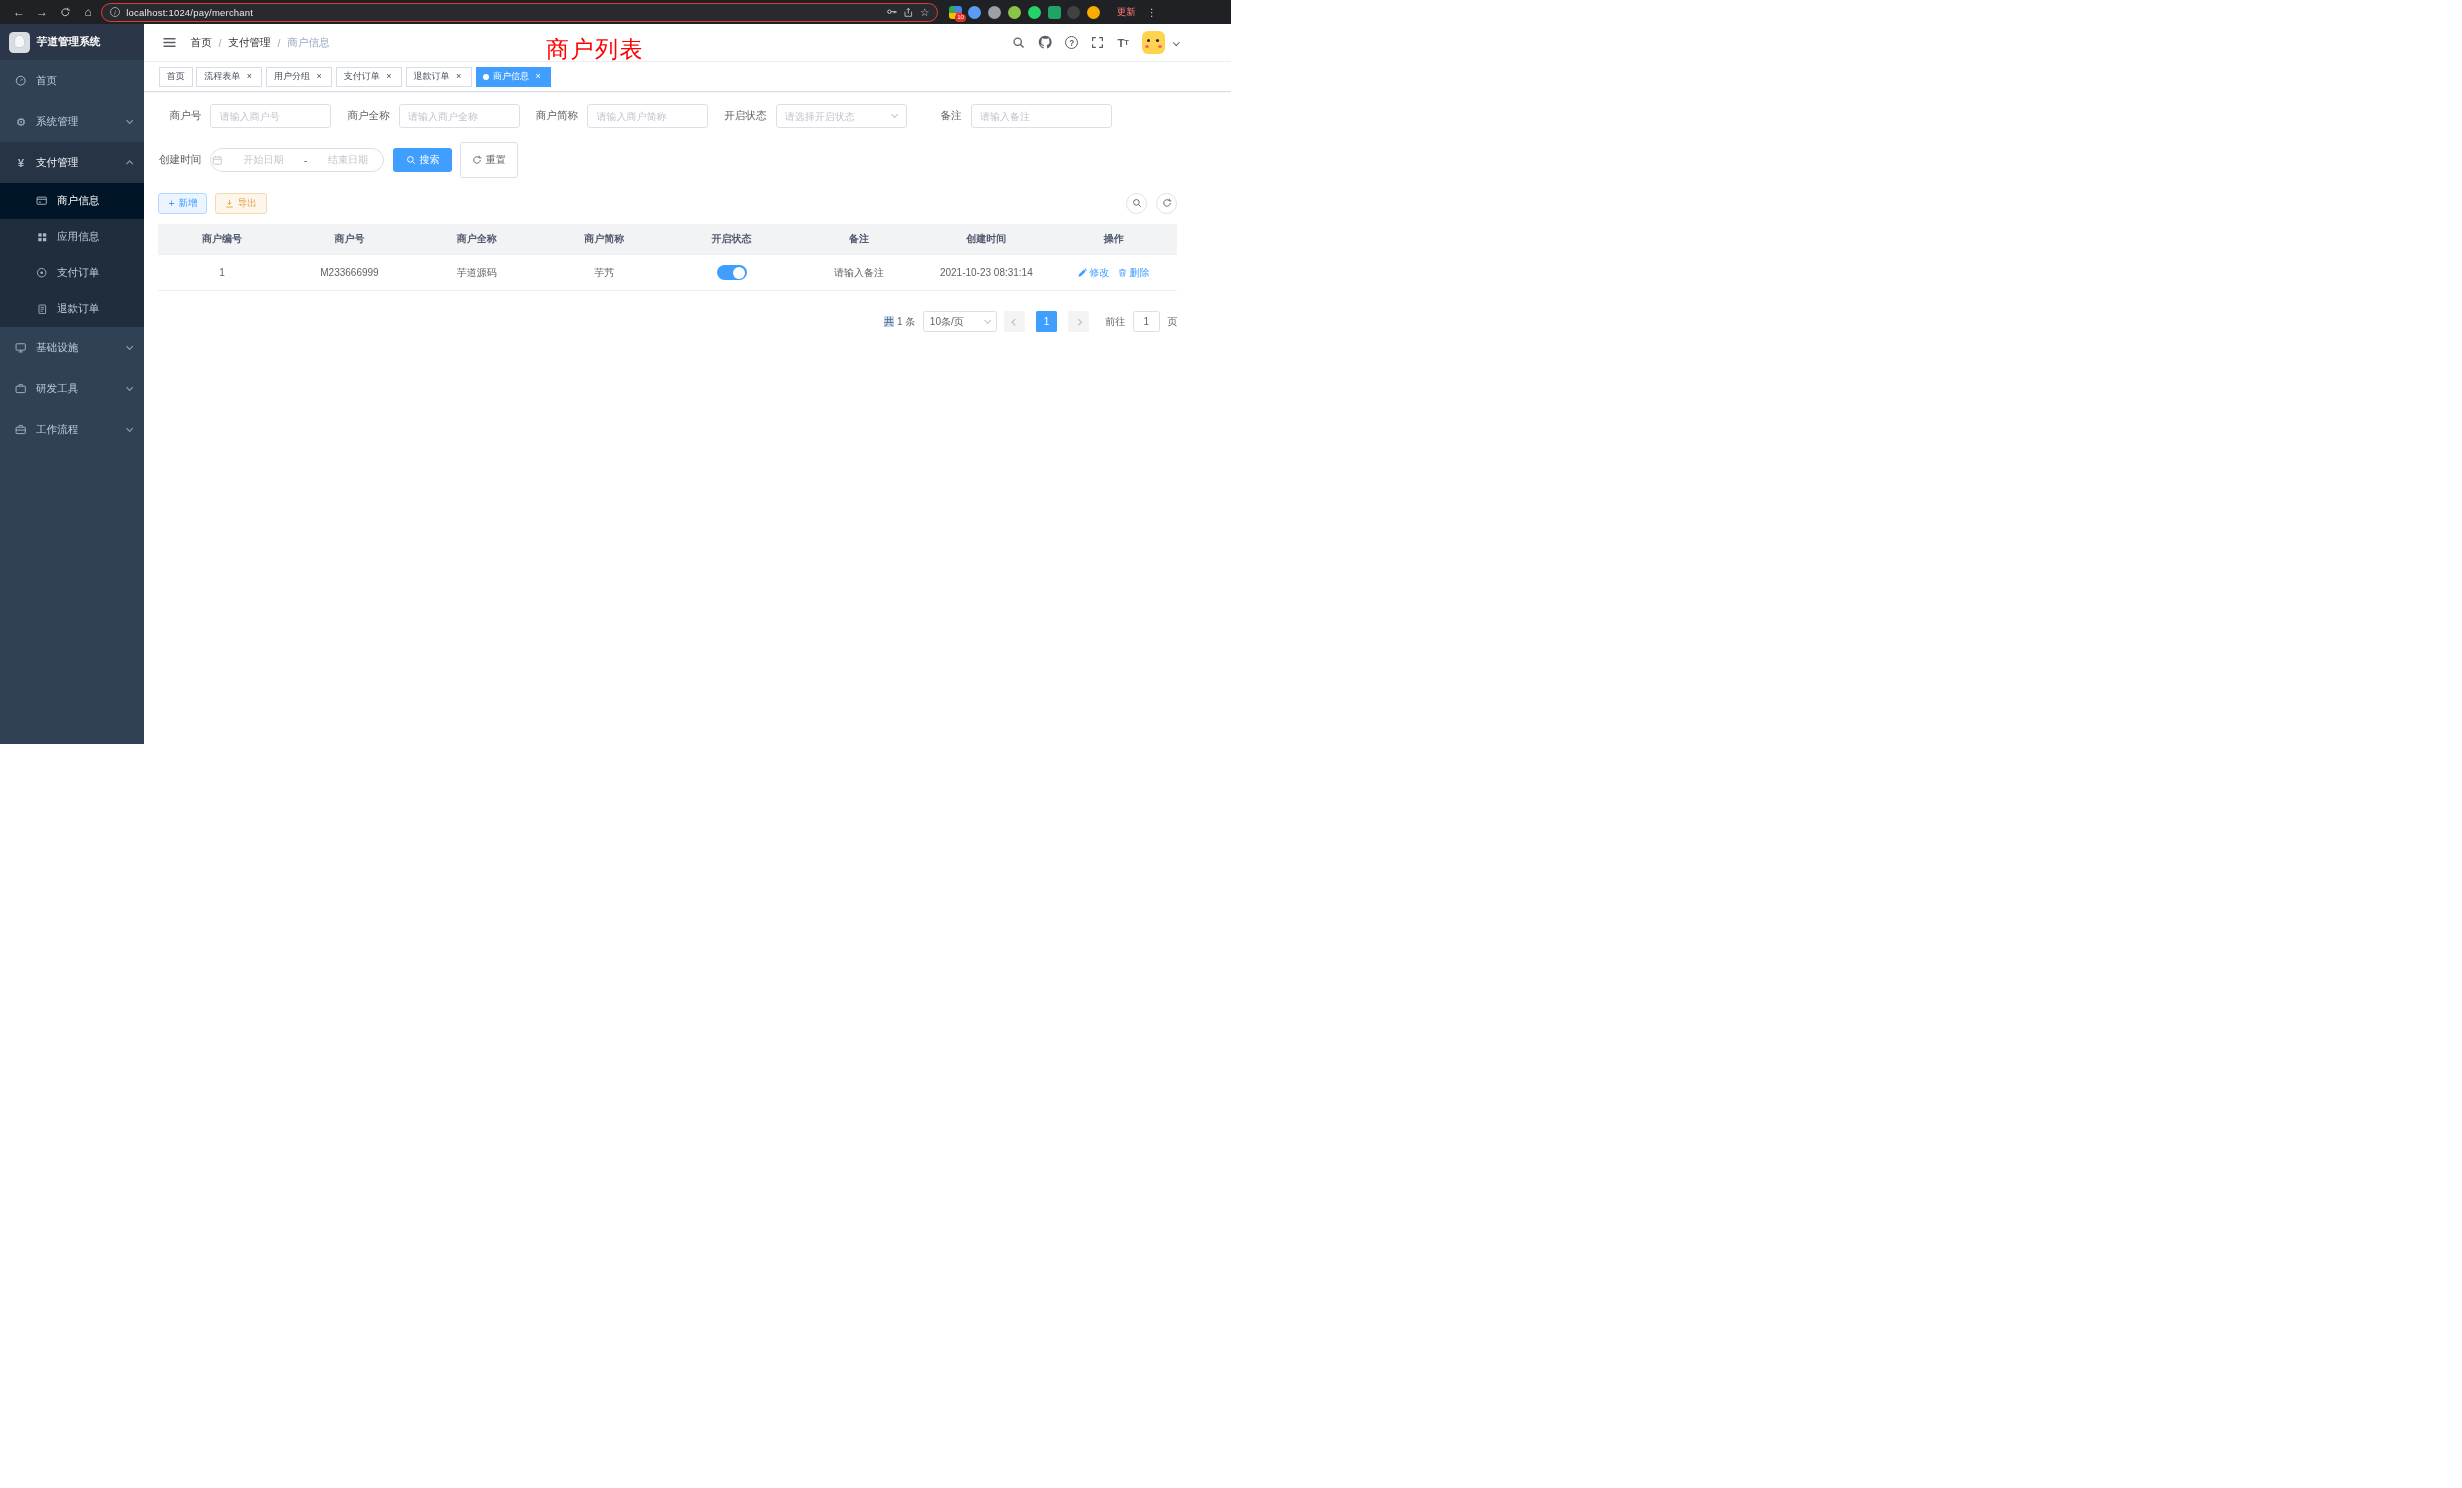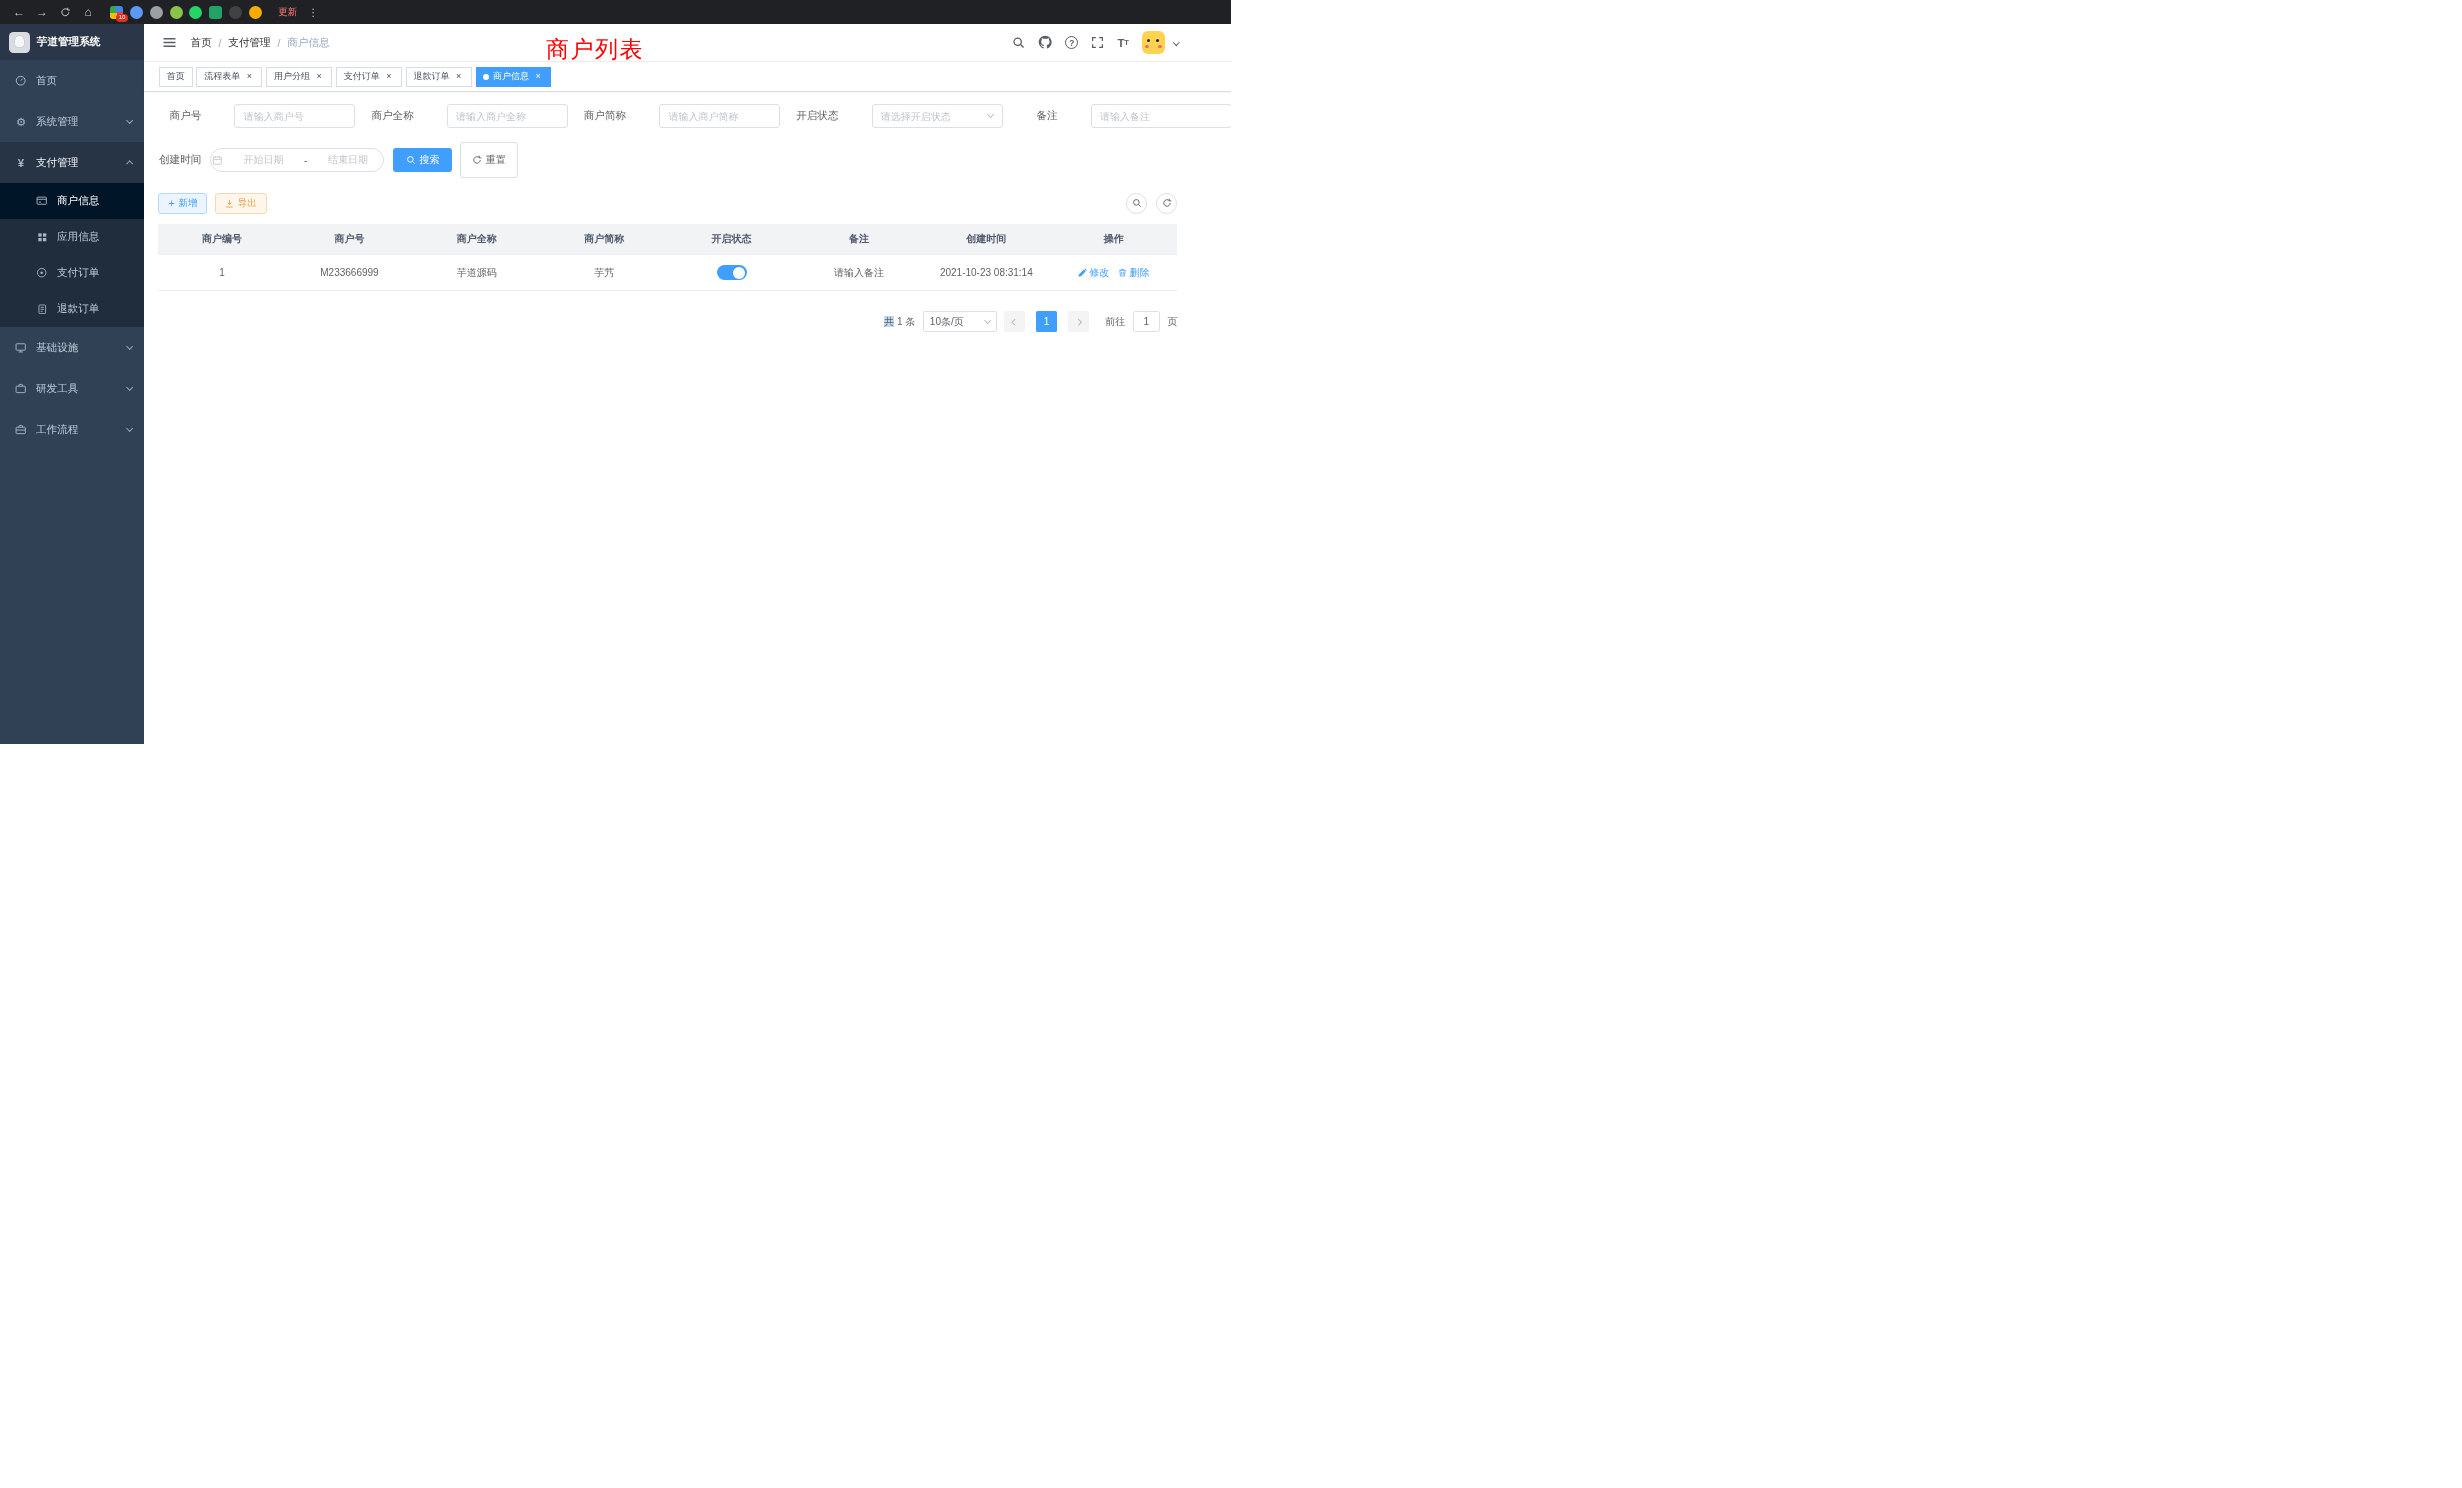--- a/index.html
+++ b/index.html
@@ -75,21 +75,21 @@
   .tag-close { font-size:9px; line-height:1; border-radius:50%; width:10.6px; height:10.6px; display:flex; align-items:center; justify-content:center; }
   .tag-close::before { content:"×"; }
 
   
   .content-wrap { width:1019px; margin-left:14.4px; padding-top:12px; }
   .form-row { display:flex; align-items:center; margin-bottom:14.4px; }
   .form-item { display:flex; align-items:center; margin-right:16px; }
   .form-item:last-child { margin-right:0; }
   .f-label { color:#606266; font-size:10.6px; padding-right:9px; white-space:nowrap; }
   .f-label.w68 { width:52px; text-align:right; padding-right:9px; }
-  .el-input { height:24px; border:0.8px solid #DCDFE6; border-radius:3px; background:#fff; display:flex; align-items:center; padding:0 8.3px;margin-left:24px; }
+  .el-input { height:24px; border:0.8px solid #DCDFE6; border-radius:3px; background:#fff; display:flex; align-items:center; padding:0 8.3px; }
   .el-input input { border:none; outline:none; width:100%; font-size:10px; color:#606266; font-family:inherit; background:transparent; }
   .el-input input::placeholder { color:#c0c4cc; }
   .w160 { width:121px; } .w173 { width:131px; } .w186 { width:141px; }
   .el-select { justify-content:space-between; cursor:pointer; }
   .sel-chev { width:5.3px; height:5.3px; border-right:1.1px solid #c0c4cc; border-bottom:1.1px solid #c0c4cc; transform:rotate(45deg); margin-top:-2.3px; flex:0 0 auto; }
   .date-range { width:174px; height:24px; border:0.8px solid #DCDFE6; border-radius:12px; display:flex; align-items:center; padding:0 1px; gap:6px; color:#c0c4cc; font-size:10px; cursor:text; }
   .date-range .dr-ph { flex:1; text-align:center; }
   .date-range .dr-sep { color:#606266; }
   .cal-icon { color:#c0c4cc; display:flex; align-items:center; }
   .remark-item { margin-left:18px; }
@@ -130,20 +130,37 @@
 <div class="chrome">
   <div class="navbtn">←</div>
   <div class="navbtn">→</div>
   <div class="navbtn">
     <svg viewBox="0 0 16 16" width="10.6" height="10.6">
         <path d="M13.2 8a5.2 5.2 0 1 1-1.5-3.7" fill="none" stroke="currentColor" stroke-width="1.5"></path>
         <path d="M11.6 1.2v3.4H15" fill="none" stroke="currentColor" stroke-width="1.5"></path>
       </svg>
   </div>
   <div class="navbtn">⌂</div>
+  <div class="omnibox">
+    <span class="info-i">i</span>
+    <span class="url">localhost:1024/pay/merchant</span>
+    <span class="sp"></span>
+    <span class="obicon">
+      <svg viewBox="0 0 16 16" width="11.4" height="11.4" fill="none" stroke="currentColor" stroke-width="1.4">
+          <circle cx="4.8" cy="8" r="2.4"></circle>
+          <path d="M7.2 8h7.2M11.6 8v2.4M14 8v1.8"></path>
+        </svg>
+    </span>
+    <span class="obicon">
+      <svg viewBox="0 0 16 16" width="10.6" height="10.6" fill="none" stroke="currentColor" stroke-width="1.3">
+          <path d="M8 10V2M5.5 4.5L8 2l2.5 2.5M3 7v7h10V7"></path>
+        </svg>
+    </span>
+    <span class="obicon star">☆</span>
+  </div>
   <div class="ext-strip">
     <span class="ext multi">
         <span class="badge">10</span>
       </span>
     <span class="ext" style="background:#5b9bf8"></span>
     <span class="ext" style="background:#9aa0a6"></span>
     <span class="ext" style="background:#8bc34a"></span>
     <span class="ext" style="background:#25d366"></span>
     <span class="ext sq" style="background:#21a366"></span>
     <span class="ext" style="background:#424242"></span>

